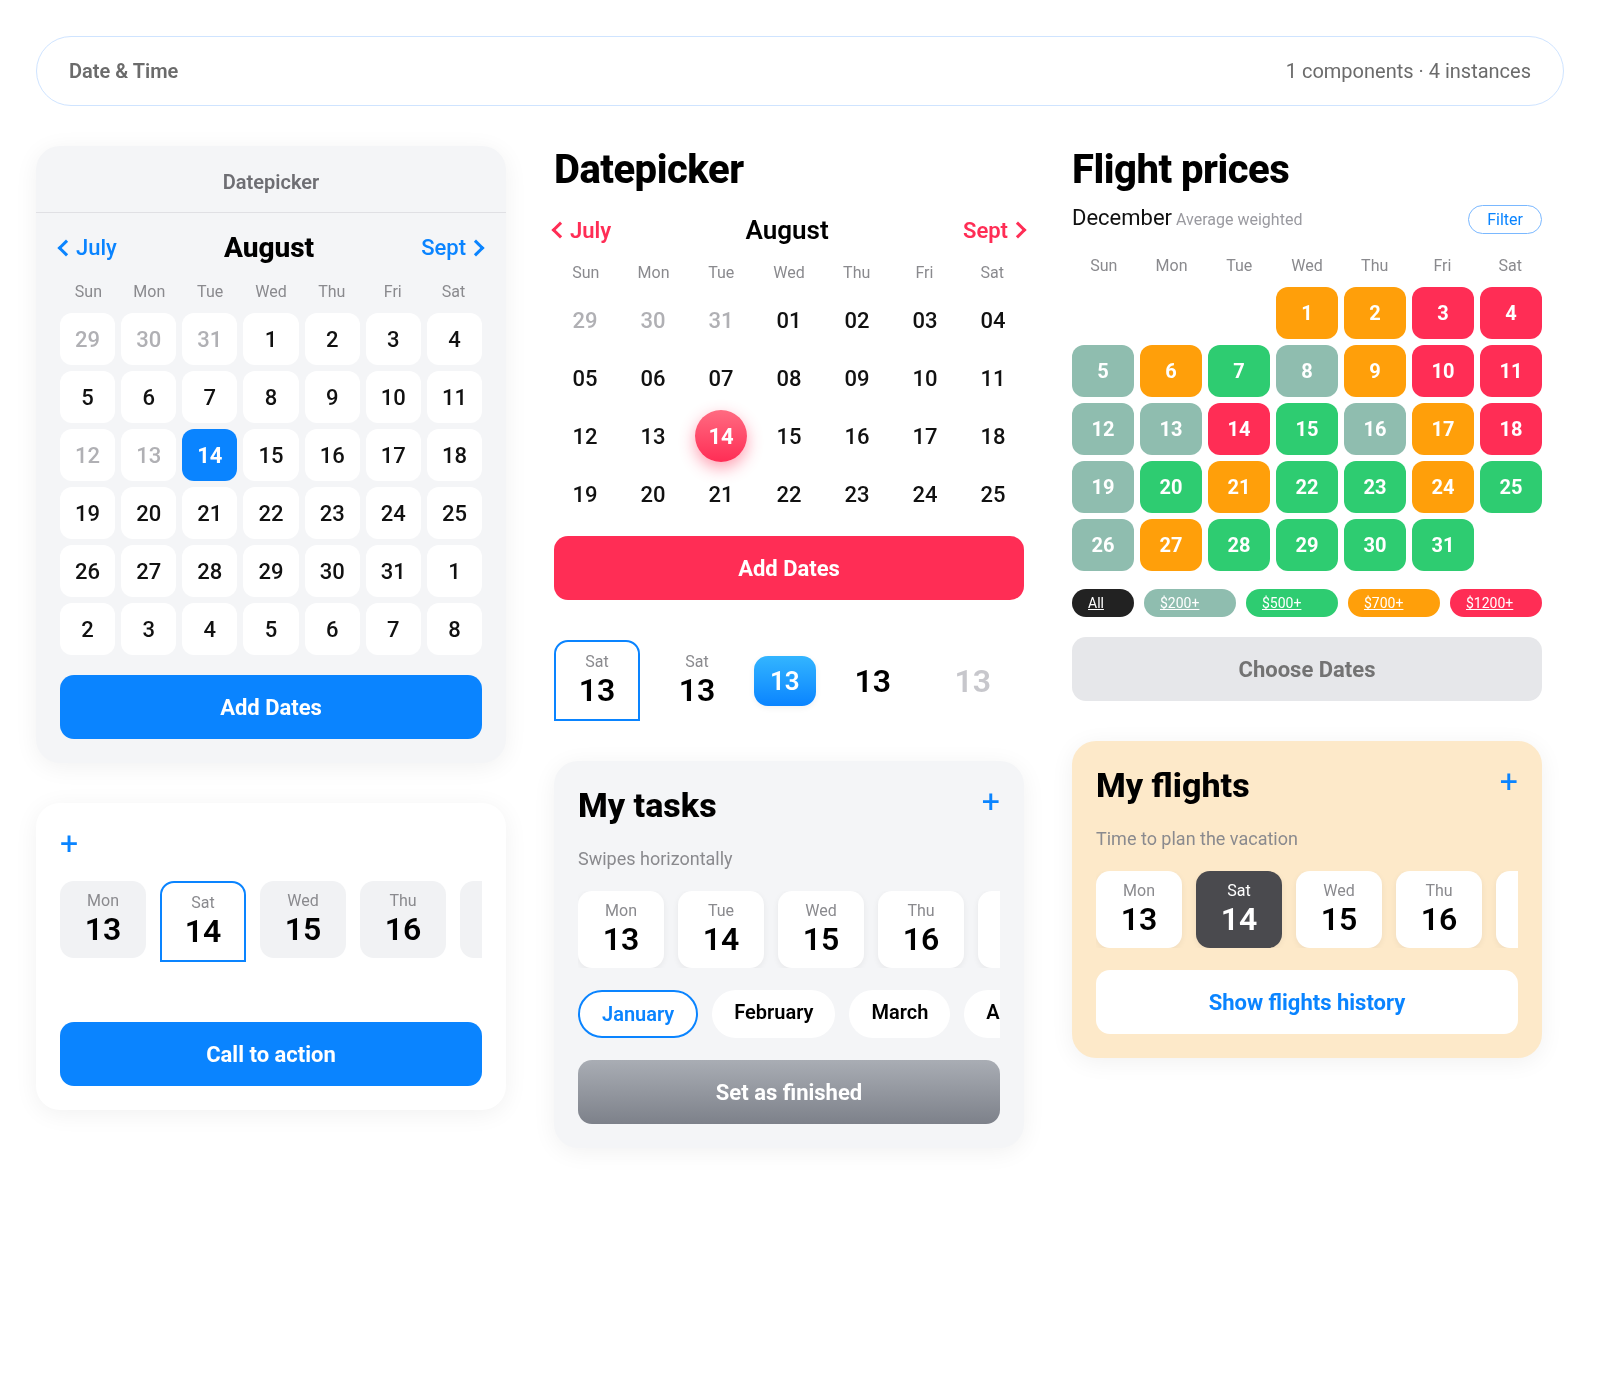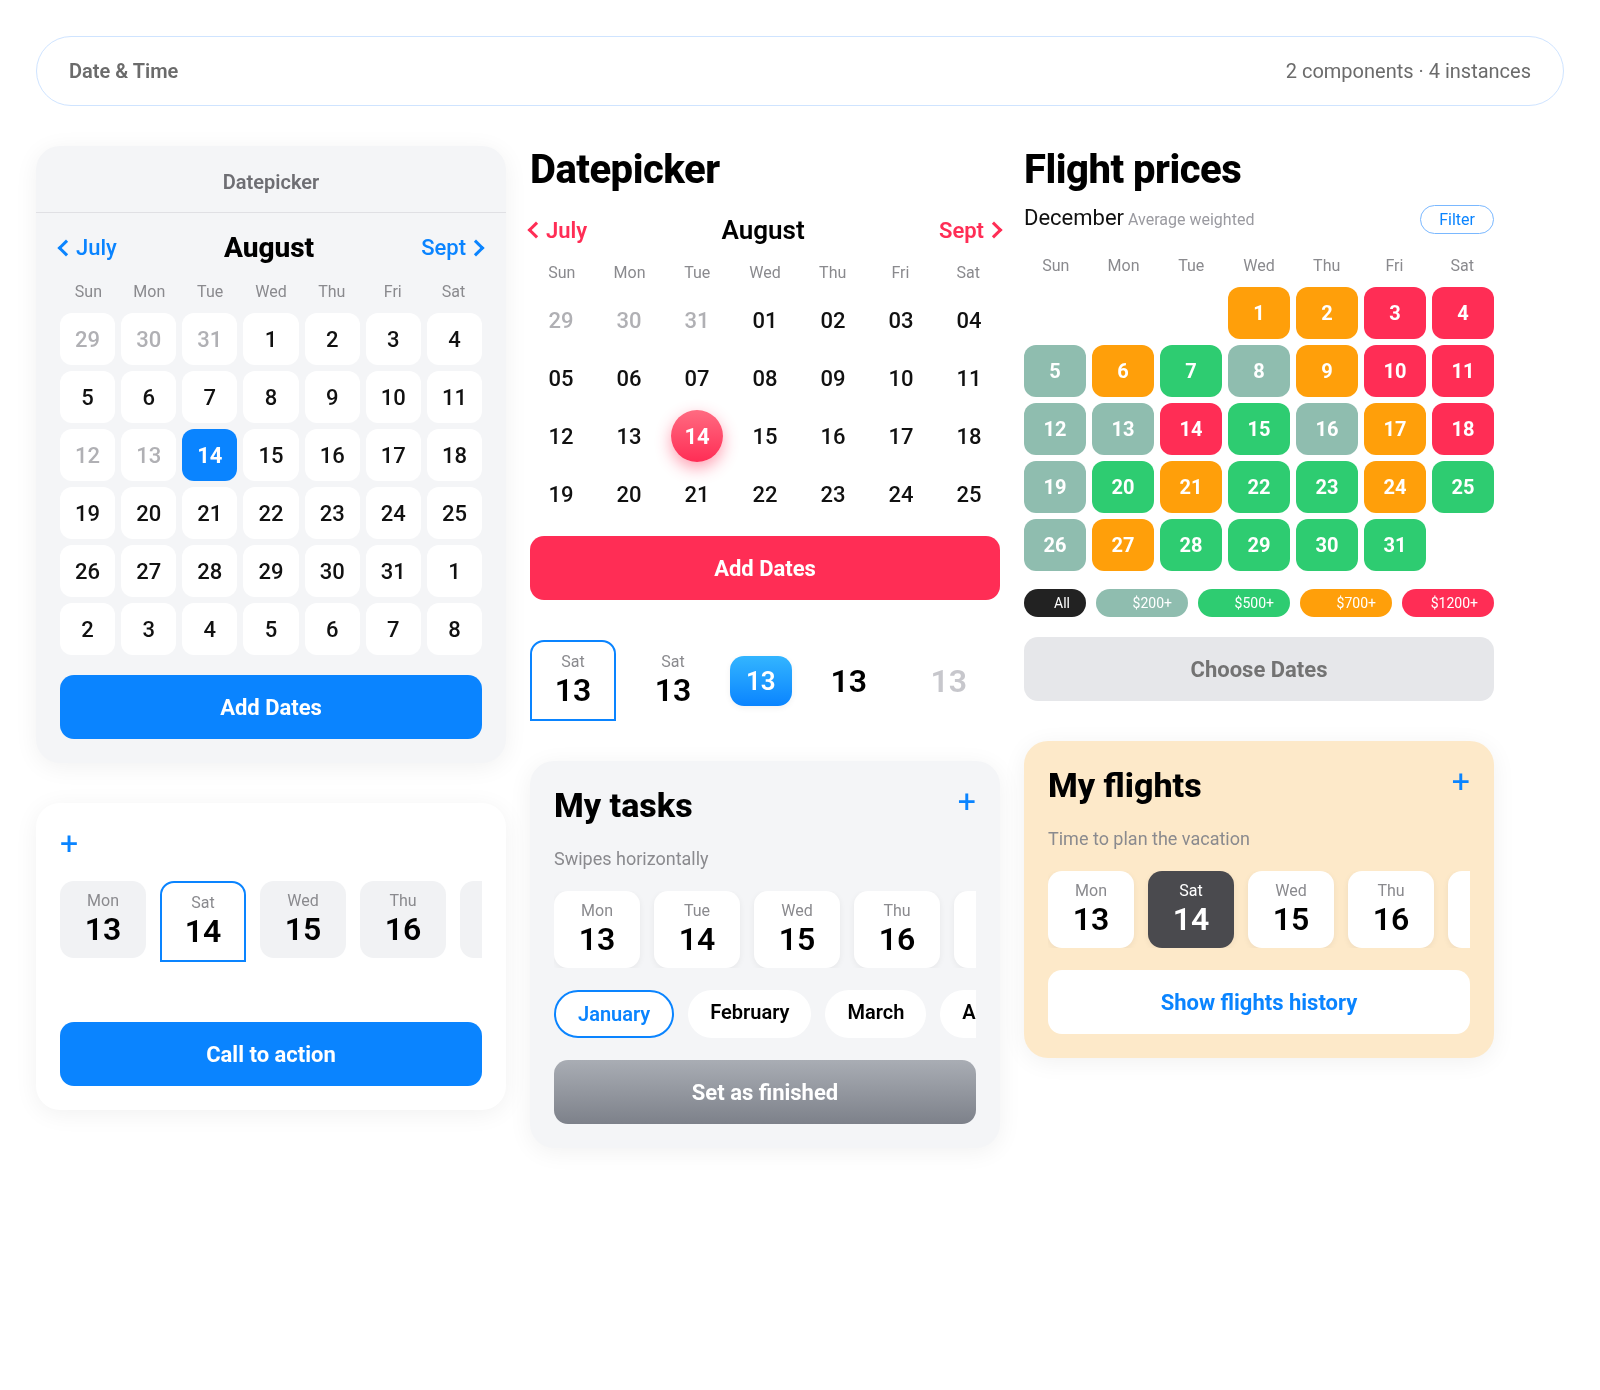--- a/index.html
+++ b/index.html
@@ -1,20 +1,20 @@
 <!DOCTYPE html>
 <html><head>
 <meta charset="utf-8">
 <style>
   * { box-sizing: border-box; margin: 0; padding: 0; font-family: -apple-system, BlinkMacSystemFont, "Segoe UI", Roboto, Helvetica, Arial, sans-serif; }
   body { background: #fff; width: 1600px; height: 1390px; padding: 36px; }
   .frame-header { border: 1px solid #cfe4ff; border-radius: 36px; padding: 22px 32px; display: flex; justify-content: space-between; align-items: center; margin-bottom: 40px; }
   .frame-header .title { color: #6b6b6b; font-size: 20px; font-weight: 600; }
   .frame-header .meta  { color: #6b6b6b; font-size: 20px; }
-  .canvas { display: grid; grid-template-columns: 470px 470px 470px; gap: 24px; align-items: start; }
+  .canvas { display: grid; grid-template-columns: 470px 470px 470px; gap: 48px; align-items: start; }
   .col { display: flex; flex-direction: column; gap: 40px; }
 
   
   .section-title { font-size: 40px; font-weight: 800; letter-spacing: -0.5px; }
   .card { background: #f4f5f7; border-radius: 24px; padding: 24px; box-shadow: 0 4px 24px rgba(0,0,0,0.06); }
   .card.white { background: #fff; }
   .card.cream { background: #fde9c9; }
   .weekday-row { display: grid; grid-template-columns: repeat(7,1fr); gap: 4px; text-align: center; color: #8a8a8e; font-size: 16px; margin-bottom: 12px; }
   .day-grid { display: grid; grid-template-columns: repeat(7,1fr); gap: 6px; }
   .day-cell { height: 52px; border-radius: 12px; display:flex; align-items:center; justify-content:center; font-size: 22px; font-weight: 500; }
@@ -42,21 +42,21 @@
   .fp-head .month { font-size:22px; color:#111; }
   .fp-head .sub   { color:#9a9aa0; }
   .filter-btn { color:#0a84ff; border:1.5px solid #7ab8ff; background:#fff; border-radius:999px; padding:4px 18px; font-size:16px; cursor:pointer; }
   .fp .day-cell { color:#fff; font-weight:700; font-size:20px; }
   .c-green { background:#2ecc71; }
   .c-teal  { background:#8fbdaf; }
   .c-orange{ background:#ff9f0a; }
   .c-red   { background:#ff2d55; }
   .c-empty { background:transparent; }
   .legend { display:flex; gap:10px; margin-top:18px; }
-  .pill { border-radius:999px; padding:6px 16px; font-size:14px; color:#fff; text-align:right; flex:1; }
+  .pill { border-radius:999px; padding:6px 16px; font-size:14px; color:#fff; text-align:left; flex:1;text-decoration:underline; }
   .pill.all { background:#222; flex:0 0 62px; }
   .btn-grey { margin-top:20px; background:#e6e7ea; color:#737373; font-size:22px; font-weight:700; border:none; border-radius:14px; height:64px; width:100%; cursor:pointer; }
 
   
   .chips { display:flex; gap:14px; align-items:flex-start; overflow:hidden; }
   .chip { background:#fff; border-radius:14px; padding:10px 16px; min-width:86px; text-align:center; box-shadow:0 2px 6px rgba(0,0,0,0.06); }
   .chip .dow { color:#8a8a8e; font-size:16px; }
   .chip .num { font-size:32px; font-weight:600; }
   .chip.outlined { border:2px solid #0a84ff; background:#fff; position:relative; border-radius: 14px 14px 0 0; box-shadow:none;}
   .chip.blue { background:linear-gradient(180deg,#33b5ff,#0a84ff); color:#fff; min-width:56px; }
@@ -81,21 +81,21 @@
 
   .chev { display:inline-block; width:12px; height:12px; border:3px solid currentColor; border-left:none; border-bottom:none; }
   .chev.left  { transform: rotate(-135deg); }
   .chev.right { transform: rotate(45deg); }
 </style>
 </head>
 <body>
 
 <div class="frame-header">
   <span class="title">Date &amp; Time</span>
-  <span class="meta">2 components · 4 instances</span>
+  <span class="meta">1 components · 4 instances</span>
 </div>
 
 <div class="canvas">
 
   <div class="col">
     <div class="card cal1">
       <div class="cal1-title">Datepicker</div>
       <div class="month-nav">
         <div class="prev">
             <span class="chev left"></span>

